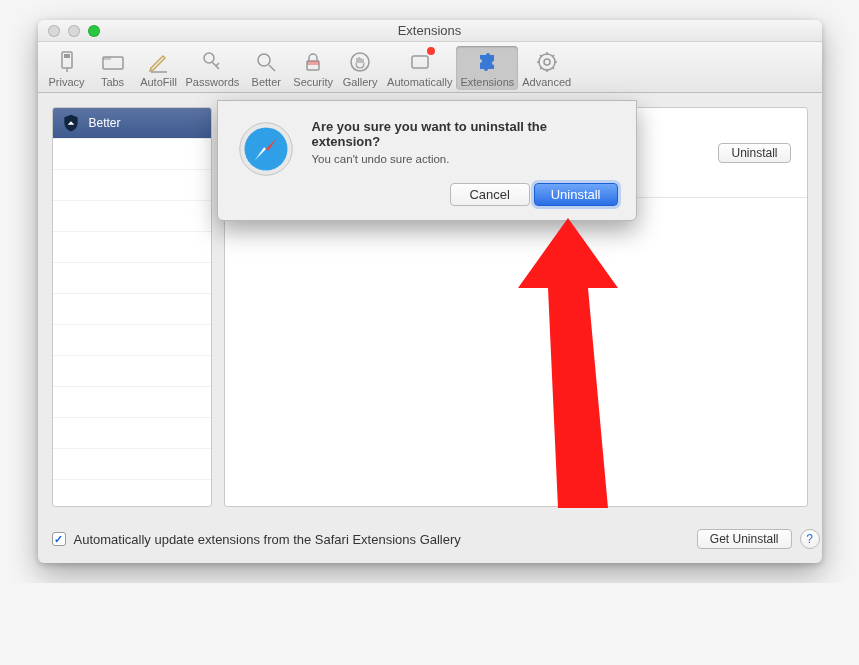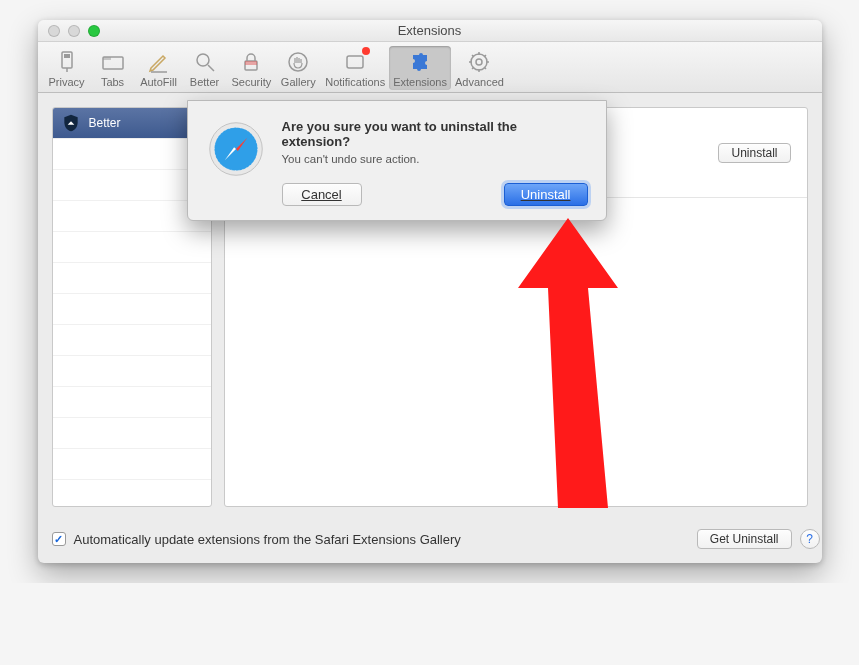--- a/index.html
+++ b/index.html
@@ -156,38 +156,38 @@
     width:20px;height:20px;border-radius:50%;
     border:1px solid #b9b9b9;
     background: linear-gradient(#fdfdfd,#f1f1f1);
     display:flex;align-items:center;justify-content:center;
     color:#2a6fe6;font-size:12px;
   }
   
   .dialog {
     position:absolute;
     top: 80px;
-    left: 149px;
+    left: 179px;
     width: 420px;
     background: #f0f0f0;
     border: 1px solid #b9b9b9;
     border-radius: 0 0 6px 6px;
     box-shadow: 0 10px 24px rgba(0,0,0,0.35);
     z-index: 20;
     padding: 18px 18px 14px 18px;
     display:flex;
     gap: 16px;
   }
   .dialog-icon {
     width: 60px; height: 60px; flex-shrink:0;
   }
   .dialog-body { flex:1; }
   .dialog-title { font-weight:bold; font-size:13px; margin-bottom:4px; color:#333;}
   .dialog-msg { font-size:11.5px; color:#555; margin-bottom:18px;}
-  .dialog-buttons { display:flex; justify-content:space-between; gap:12px;text-decoration:underline;}
+  .dialog-buttons { display:flex; justify-content:flex-end; gap:4px;}
   .dialog-buttons .mac-btn { min-width:80px; padding: 3px 16px; font-size:13px;}
   .dialog-buttons .mac-btn.primary { box-shadow: 0 0 0 3px rgba(94,156,245,0.35);}
   
   .red-arrow {
     position:absolute;
     left: 480px;
     top: 198px;
     z-index:50;
     pointer-events:none;
   }
@@ -237,20 +237,29 @@
         <svg viewBox="0 0 24 24">
             <path d="M4 18 L16 6 L18 8 L6 20 L3 21 Z" fill="none" stroke="#c9a864" stroke-width="1.5"></path>
             <line x1="4" y1="22" x2="20" y2="22" stroke="#9a9a9a" stroke-width="1.5"></line>
           </svg>
       </div>
       <span>AutoFill</span>
     </div>
     <div class="toolbar-item">
       <div class="ticon">
         <svg viewBox="0 0 24 24">
+            <circle cx="9" cy="8" r="5" fill="none" stroke="#9a9a9a" stroke-width="1.5"></circle>
+            <path d="M12 12 L19 19 M16 16 L19 13" stroke="#9a9a9a" stroke-width="1.5" fill="none"></path>
+          </svg>
+      </div>
+      <span>Passwords</span>
+    </div>
+    <div class="toolbar-item">
+      <div class="ticon">
+        <svg viewBox="0 0 24 24">
             <circle cx="10" cy="10" r="6" fill="none" stroke="#9a9a9a" stroke-width="1.5"></circle>
             <line x1="15" y1="15" x2="21" y2="21" stroke="#9a9a9a" stroke-width="1.5"></line>
           </svg>
       </div>
       <span>Better</span>
     </div>
     <div class="toolbar-item">
       <div class="ticon">
         <svg viewBox="0 0 24 24">
             <rect x="6" y="11" width="12" height="9" rx="1" fill="none" stroke="#9a9a9a" stroke-width="1.5"></rect>
@@ -269,21 +278,21 @@
       </div>
       <span>Gallery</span>
     </div>
     <div class="toolbar-item">
       <div class="ticon">
         <svg viewBox="0 0 24 24">
             <rect x="4" y="6" width="16" height="12" rx="2" fill="none" stroke="#9a9a9a" stroke-width="1.5"></rect>
           </svg>
         <div class="badge-red"></div>
       </div>
-      <span>Notifications</span>
+      <span>Automatically</span>
     </div>
     <div class="toolbar-item selected">
       <div class="ticon">
         <svg viewBox="0 0 24 24">
             <path d="M5 5 h6 a2 2 0 1 1 4 0 h4 v6 a2 2 0 1 0 0 4 v4 h-6 a2 2 0 1 1 -4 0 h-4 v-6 a2 2 0 1 0 0 -4 z" fill="#3a78d6"></path>
           </svg>
       </div>
       <span>Extensions</span>
     </div>
     <div class="toolbar-item">

